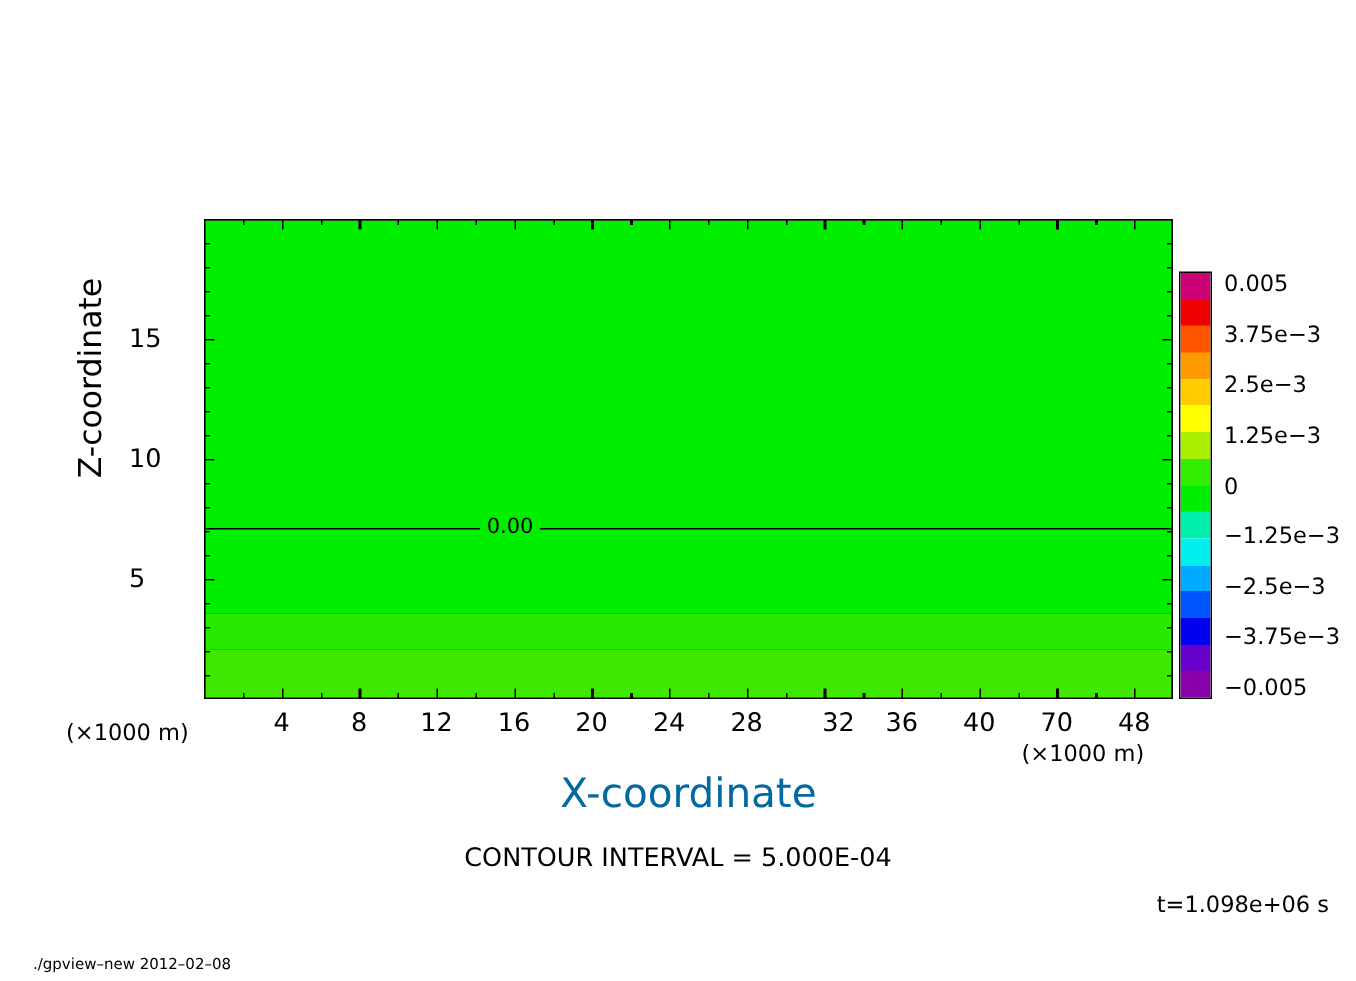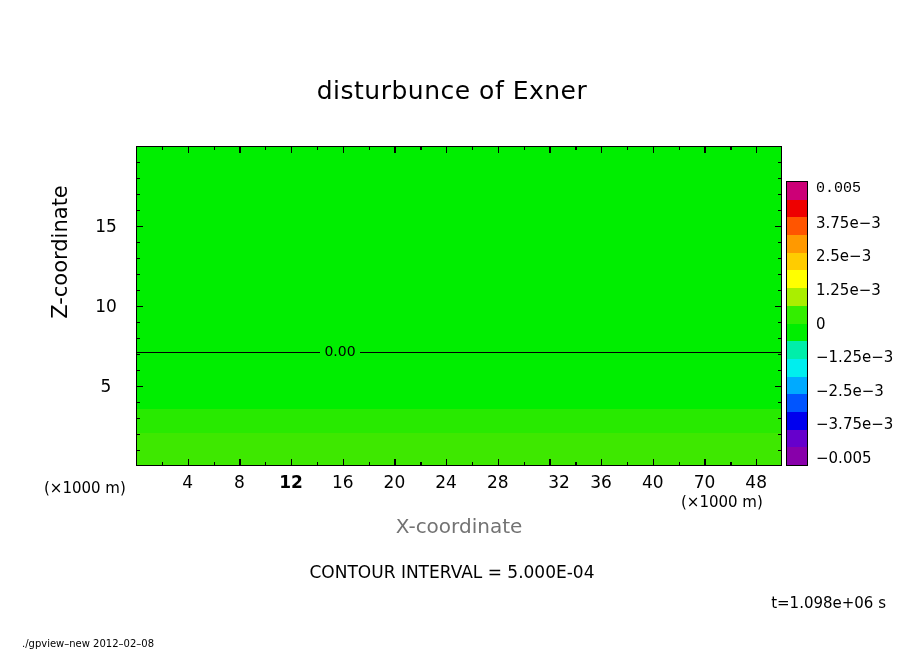--- a/index.html
+++ b/index.html
@@ -77,34 +77,34 @@
     font-size: 17px;
     color: #000000;
     text-align: center;
     width: 40px;
     margin-left: -20px;
   }
   .yticklabel {
     position: absolute;
     font-size: 17px;
     color: #000000;
-    text-align: center;
+    text-align: left;
     width: 40px;
     margin-top: -10px;
   }
 
   
   #xlabel {
     position: absolute;
     left: 136px;
     top: 514px;
     width: 646px;
     text-align: center;
-    font-size: 20px;
-    color: #737373;
+    font-size: 27px;
+    color: #0369a1;
   }
   #ylabel {
     position: absolute;
     left: -50px;
     top: 240px;
     width: 220px;
     text-align: center;
     font-size: 21px;
     color: #000000;
     transform: rotate(-90deg);
@@ -184,41 +184,40 @@
     font-size: 10px;
     color: #000000;
     text-align: right;
   }
 </style>
 </head>
 <body>
 
 <div id="page">
 
-  <div id="title">disturbunce of Exner</div>
 
   <div id="plot-frame">
 
   <div class="band" style="top: 286.4px; height: 33.6px; background: rgb(62, 232, 0);"></div>
       <div class="band" style="top: 262.4px; height: 24px; background: rgb(40, 234, 0);"></div>
       <div class="band" style="top: 0px; height: 262.4px; background: rgb(0, 238, 0);"></div>
       <div id="zero-line" style="top: 204.8px;"></div>
       <div id="zero-label" style="left: 183.464px; top: 196.8px;">0.00</div>
     </div>
 
   <div id="ticks-layer">
       <div class="tick xtick" style="left: 187.68px; top: 459px;"></div>
       <div class="tick xtick" style="left: 187.68px; top: 146px;"></div>
       <div class="xticklabel" style="left: 187.68px; top: 472px;">4</div>
       <div class="tick xtick" style="left: 239.36px; top: 459px;"></div>
       <div class="tick xtick" style="left: 239.36px; top: 146px;"></div>
       <div class="xticklabel" style="left: 239.36px; top: 472px;">8</div>
       <div class="tick xtick" style="left: 291.04px; top: 459px;"></div>
       <div class="tick xtick" style="left: 291.04px; top: 146px;"></div>
-      <div class="xticklabel" style="left: 291.04px; top: 472px; font-weight: bold;">12</div>
+      <div class="xticklabel" style="left: 291.04px; top: 472px;">12</div>
       <div class="tick xtick" style="left: 342.72px; top: 459px;"></div>
       <div class="tick xtick" style="left: 342.72px; top: 146px;"></div>
       <div class="xticklabel" style="left: 342.72px; top: 472px;">16</div>
       <div class="tick xtick" style="left: 394.4px; top: 459px;"></div>
       <div class="tick xtick" style="left: 394.4px; top: 146px;"></div>
       <div class="xticklabel" style="left: 394.4px; top: 472px;">20</div>
       <div class="tick xtick" style="left: 446.08px; top: 459px;"></div>
       <div class="tick xtick" style="left: 446.08px; top: 146px;"></div>
       <div class="xticklabel" style="left: 446.08px; top: 472px;">24</div>
       <div class="tick xtick" style="left: 497.76px; top: 459px;"></div>
@@ -323,21 +322,21 @@
       <div class="cb-seg" style="top: 141.5px; height: 18.2875px; background: rgb(0, 238, 0);"></div>
       <div class="cb-seg" style="top: 159.188px; height: 18.2875px; background: rgb(0, 238, 170);"></div>
       <div class="cb-seg" style="top: 176.875px; height: 18.2875px; background: rgb(0, 238, 238);"></div>
       <div class="cb-seg" style="top: 194.562px; height: 18.2875px; background: rgb(0, 170, 255);"></div>
       <div class="cb-seg" style="top: 212.25px; height: 18.2875px; background: rgb(0, 85, 255);"></div>
       <div class="cb-seg" style="top: 229.938px; height: 18.2875px; background: rgb(0, 0, 238);"></div>
       <div class="cb-seg" style="top: 247.625px; height: 18.2875px; background: rgb(102, 0, 204);"></div>
       <div class="cb-seg" style="top: 265.312px; height: 18.2875px; background: rgb(136, 0, 170);"></div>
     </div>
   <div id="colorbar-labels">
-      <div class="cb-label" style="top: 189px; font-family: Liberation Mono, monospace;">0.005</div>
+      <div class="cb-label" style="top: 189px;">0.005</div>
       <div class="cb-label" style="top: 222.625px;">3.75e−3</div>
       <div class="cb-label" style="top: 256.25px;">2.5e−3</div>
       <div class="cb-label" style="top: 289.875px;">1.25e−3</div>
       <div class="cb-label" style="top: 323.5px;">0</div>
       <div class="cb-label" style="top: 357.125px;">−1.25e−3</div>
       <div class="cb-label" style="top: 390.75px;">−2.5e−3</div>
       <div class="cb-label" style="top: 424.375px;">−3.75e−3</div>
       <div class="cb-label" style="top: 458px;">−0.005</div>
     </div>
 

